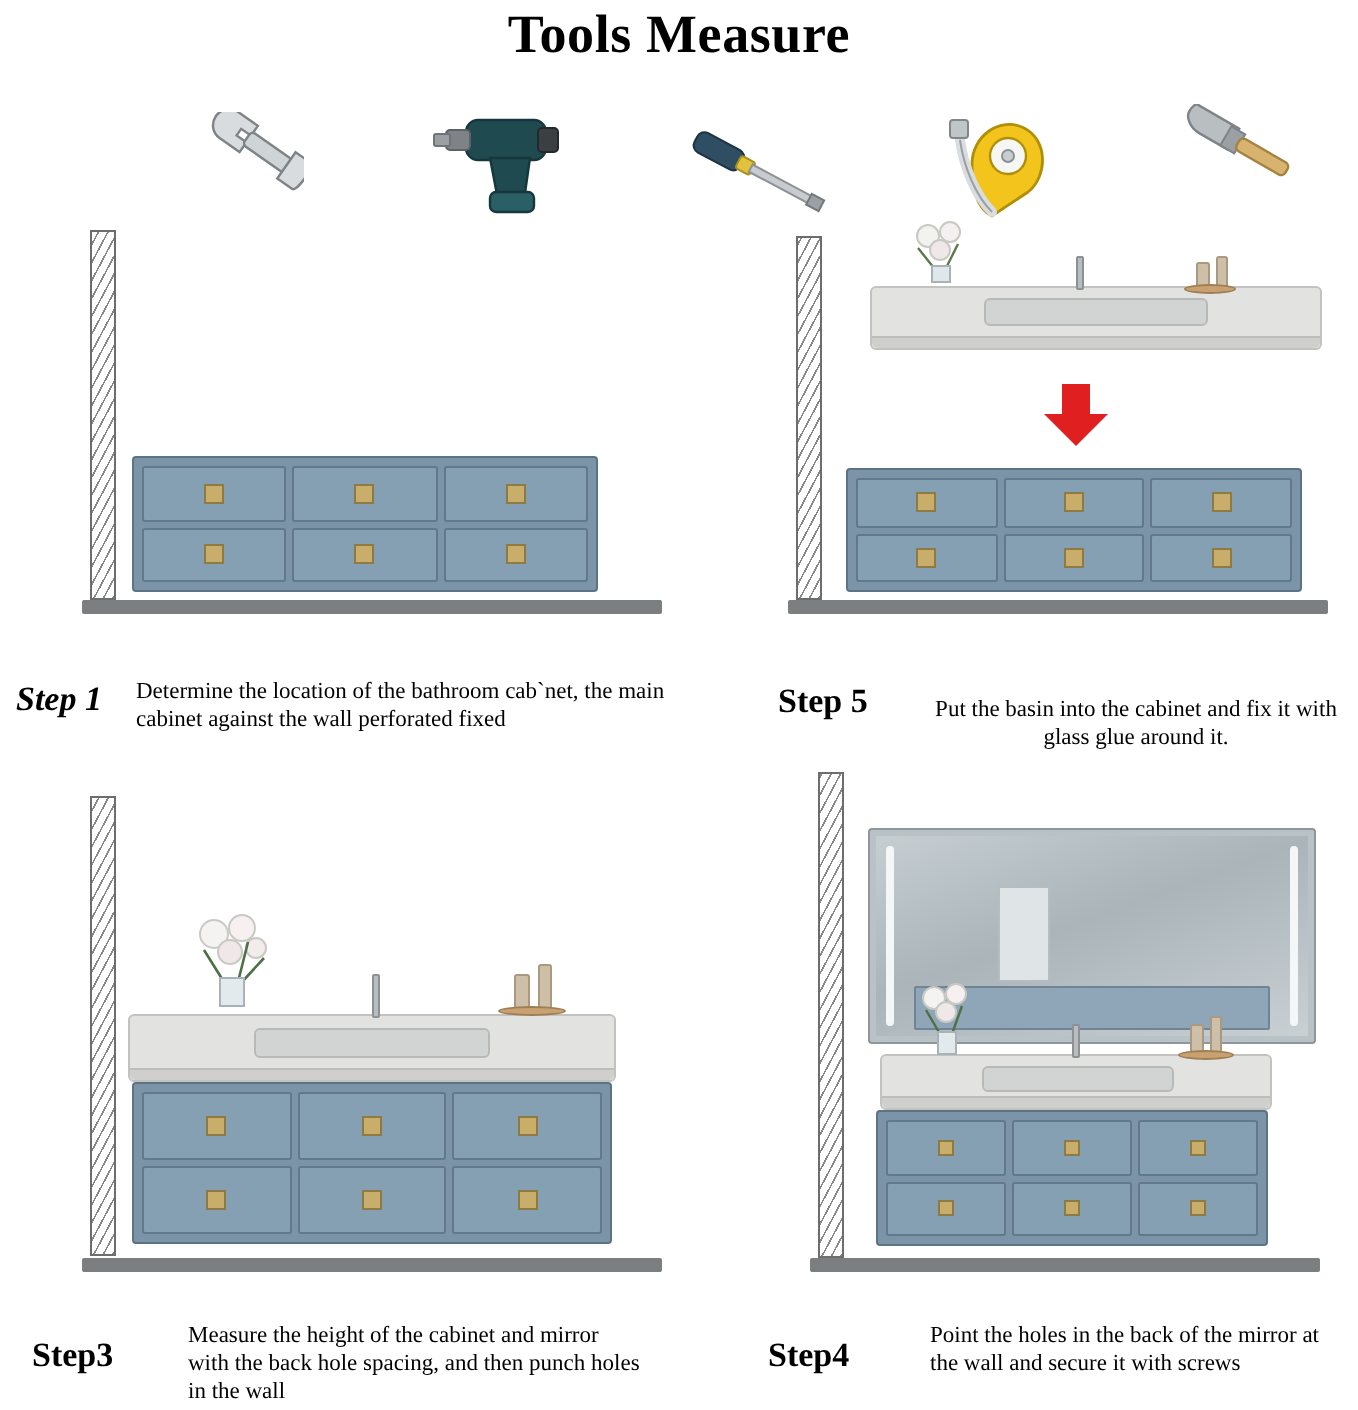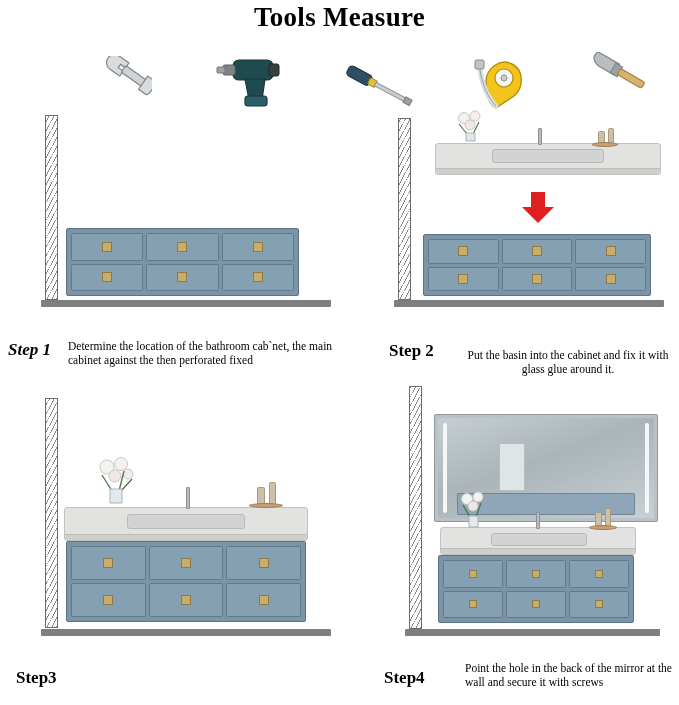--- a/index.html
+++ b/index.html
@@ -247,21 +247,21 @@
       <div class="drawer"></div>
       <div class="drawer"></div>
       <div class="drawer"></div>
       <div class="drawer"></div>
       <div class="drawer"></div>
       <div class="drawer"></div>
     </div>
   </div>
 
   <div class="step-label" style="left:8px; top:340px;font-style:italic;">Step 1</div>
-  <div class="step-text" style="left:68px; top:339px; width:278px;">Determine the location of the bathroom cab`net, the main cabinet against the then perforated fixed</div>
+  <div class="step-text" style="left:68px; top:339px; width:278px;">Determine the location of the bathroom cab`net, the main cabinet against the wall perforated fixed</div>
 
   <div class="panel">
     <div class="wall" style="left:398px; top:118px; width:13px; height:182px;"></div>
     <div class="floor" style="left:394px; top:300px; width:270px; height:7px;"></div>
 
     <div class="counter" style="left:435px; top:143px; width:226px; height:32px;">
       <div class="basin" style="left:56px; top:5px; width:112px; height:14px;"></div>
       <div class="lip"></div>
     </div>
     <div class="faucet" style="left:538px; top:128px; height:17px;"></div>
@@ -289,21 +289,21 @@
     <div class="cabinet" style="left:423px; top:234px; width:228px; height:62px;">
       <div class="drawer"></div>
       <div class="drawer"></div>
       <div class="drawer"></div>
       <div class="drawer"></div>
       <div class="drawer"></div>
       <div class="drawer"></div>
     </div>
   </div>
 
-  <div class="step-label" style="left:389px; top:341px;">Step 2</div>
+  <div class="step-label" style="left:389px; top:341px;">Step 5</div>
   <div class="step-text" style="left:464px; top:348px; width:208px;text-align:center;">Put the basin into the cabinet and fix it with glass glue around it.</div>
 
   <div class="panel">
     <div class="wall" style="left:45px; top:398px; width:13px; height:230px;"></div>
     <div class="floor" style="left:41px; top:629px; width:290px; height:7px;"></div>
 
     <div class="counter" style="left:64px; top:507px; width:244px; height:34px;">
       <div class="basin" style="left:62px; top:6px; width:118px; height:15px;"></div>
       <div class="lip"></div>
     </div>
@@ -328,20 +328,21 @@
       <div class="drawer"></div>
       <div class="drawer"></div>
       <div class="drawer"></div>
       <div class="drawer"></div>
       <div class="drawer"></div>
       <div class="drawer"></div>
     </div>
   </div>
 
   <div class="step-label" style="left:16px; top:668px;">Step3</div>
+  <div class="step-text" style="left:94px; top:661px; width:228px;">Measure the height of the cabinet and mirror with the back hole spacing, and then punch holes in the wall</div>
 
   <div class="panel">
     <div class="wall" style="left:409px; top:386px; width:13px; height:243px;"></div>
     <div class="floor" style="left:405px; top:629px; width:255px; height:7px;"></div>
 
     <div class="mirror" style="left:434px; top:414px; width:224px; height:108px;">
       <div class="mirror-inner"></div>
       <div class="led" style="left:8px;"></div>
       <div class="led" style="right:8px;"></div>
       <div class="refl-towel" style="left:64px; top:28px; width:26px; height:48px;"></div>
@@ -372,15 +373,15 @@
       <div class="drawer"></div>
       <div class="drawer"></div>
       <div class="drawer"></div>
       <div class="drawer"></div>
       <div class="drawer"></div>
       <div class="drawer"></div>
     </div>
   </div>
 
   <div class="step-label" style="left:384px; top:668px;">Step4</div>
-  <div class="step-text" style="left:465px; top:661px; width:208px;">Point the hole in the back of the mirror at the wall and secure it with screws</div>
+  <div class="step-text" style="left:465px; top:661px; width:208px;">Point the holes in the back of the mirror at the wall and secure it with screws</div>
 
 </div>
 
 </body></html>

